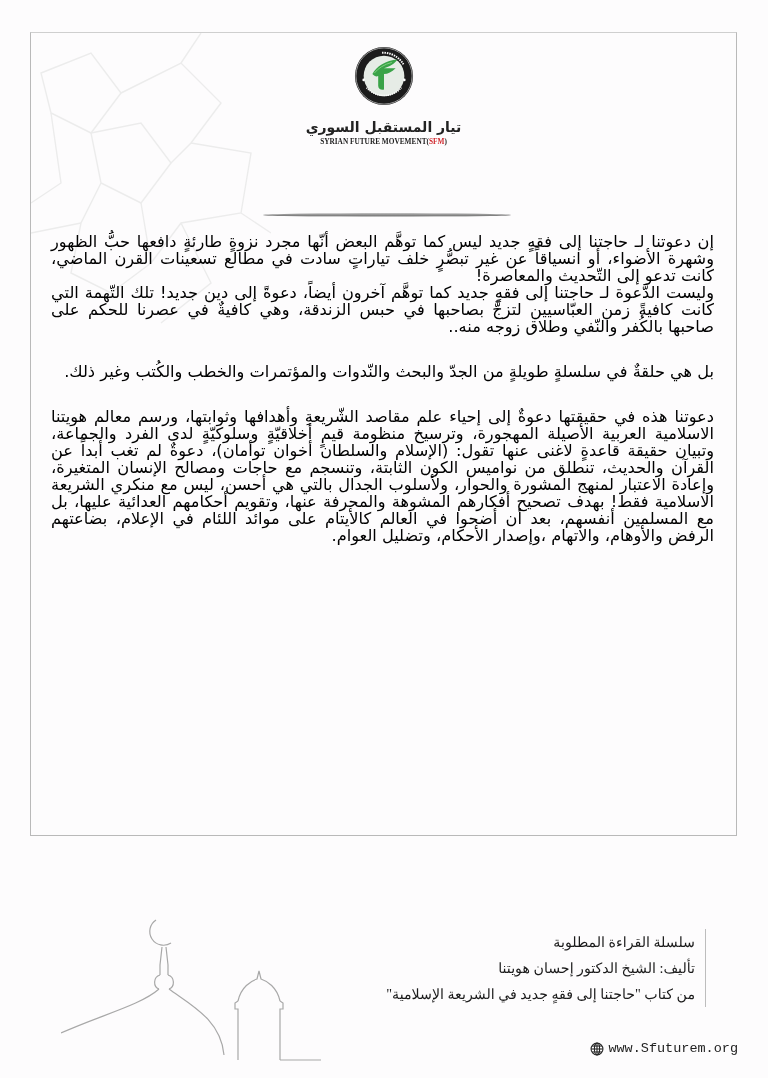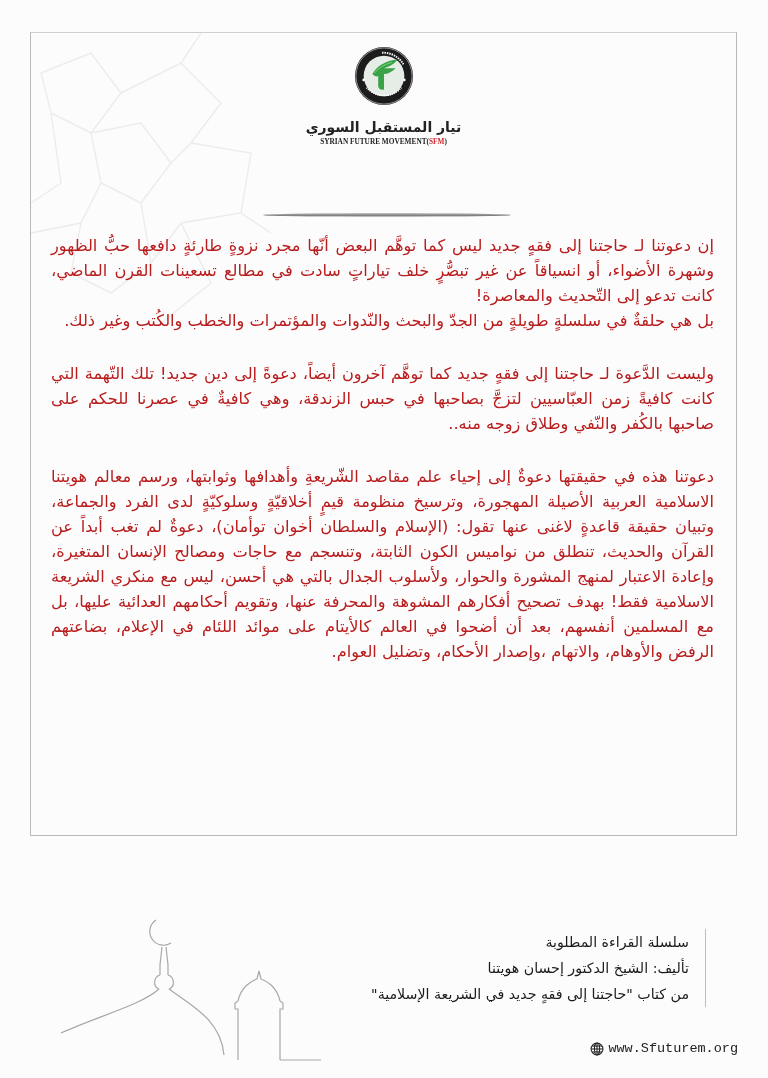--- a/index.html
+++ b/index.html
@@ -85,38 +85,39 @@
     }
     .body-text {
       position: absolute;
       left: 20px;
       right: 22px;
       top: 200px;
       direction: rtl;
       text-align: justify;
       text-align-last: right;
       font-size: 16.2px;
-      line-height: 25px;
-      color: #b91c1c;
+      line-height: 17px;
+      color: #000000;
     }
     .body-text p {
       margin: 0 0 28px 0;
     }
     .body-text p.tight { margin-bottom: 0; }
     .footer-info {
       position: absolute;
       right: 30px;
       top: 896px;
       direction: rtl;
       text-align: right;
       font-size: 14.2px;
       line-height: 26px;
       color: #1a1a1a;
-      padding-right: 16px;
+      padding-right: 10px;
       border-right: 1.5px solid #bdbdbd;
+      font-family: Liberation Serif, serif;
     }
     .mosque {
       position: absolute;
       left: 30px;
       top: 872px;
       width: 260px;
       height: 160px;
       pointer-events: none;
     }
     .website {
@@ -169,22 +170,22 @@
       <path d="M22 29 C26 24, 32 20, 40 18" fill="none" stroke="#7fd07f" stroke-width="1"></path>
     </svg>
     <div class="org-name-ar">تيار المستقبل السوري</div>
     <div class="org-name-en"><span>SYRIAN FUTURE MOVEMENT</span>(<span class="abbr">SFM</span>)</div>
   </div>
 
   <div class="title-underline"></div>
 
   <div class="body-text">
     <p class="tight">إن دعوتنا لـ حاجتنا إلى فقهٍ جديد ليس كما توهَّم البعض أنّها مجرد نزوةٍ طارئةٍ دافعها حبُّ الظهور وشهرة الأضواء، أو انسياقاً عن غير تبصُّرٍ خلف تياراتٍ سادت في مطالع تسعينات القرن الماضي، كانت تدعو إلى التّحديث والمعاصرة!</p>
+    <p>وليست الدَّعوة لـ حاجتنا إلى فقهٍ جديد كما توهَّم آخرون أيضاً، دعوةً إلى دين جديد! تلك التّهمة التي كانت كافيةً زمن العبّاسيين لتزجَّ بصاحبها في حبس الزندقة، وهي كافيةٌ في عصرنا للحكم على صاحبها بالكُفر والنّفي وطلاق زوجه منه..</p>
     <p>بل هي حلقةٌ في سلسلةٍ طويلةٍ من الجدّ والبحث والنّدوات والمؤتمرات والخطب والكُتب وغير ذلك.</p>
-    <p>وليست الدَّعوة لـ حاجتنا إلى فقهٍ جديد كما توهَّم آخرون أيضاً، دعوةً إلى دين جديد! تلك التّهمة التي كانت كافيةً زمن العبّاسيين لتزجَّ بصاحبها في حبس الزندقة، وهي كافيةٌ في عصرنا للحكم على صاحبها بالكُفر والنّفي وطلاق زوجه منه..</p>
     <p>دعوتنا هذه في حقيقتها دعوةٌ إلى إحياء علم مقاصد الشّريعةِ وأهدافها وثوابتها، ورسم معالم هويتنا الاسلامية العربية الأصيلة المهجورة، وترسيخ منظومة قيمٍ أخلاقيّةٍ وسلوكيّةٍ لدى الفرد والجماعة، وتبيان حقيقة قاعدةٍ لاغنى عنها تقول: (الإسلام والسلطان أخوان توأمان)، دعوةٌ لم تغب أبداً عن القرآن والحديث، تنطلق من نواميس الكون الثابتة، وتنسجم مع حاجات ومصالح الإنسان المتغيرة، وإعادة الاعتبار لمنهج المشورة والحوار، ولأسلوب الجدال بالتي هي أحسن، ليس مع منكري الشريعة الاسلامية فقط! بهدف تصحيح أفكارهم المشوهة والمحرفة عنها، وتقويم أحكامهم العدائية عليها، بل مع المسلمين أنفسهم، بعد أن أضحوا في العالم كالأيتام على موائد اللئام في الإعلام، بضاعتهم الرفض والأوهام، والاتهام ،وإصدار الأحكام، وتضليل العوام.</p>
   </div>
 
   <svg class="mosque" viewBox="0 0 260 160">
     <g fill="none" stroke="#a8a8a8" stroke-width="1.2">
 
       <path d="M95 15 A13 13 0 1 0 110 38 A10 10 0 1 1 95 15 Z"></path>
 
       <path d="M101 42 L99 60 L99 70"></path>
       <path d="M105 42 L107 60 L107 70"></path>

